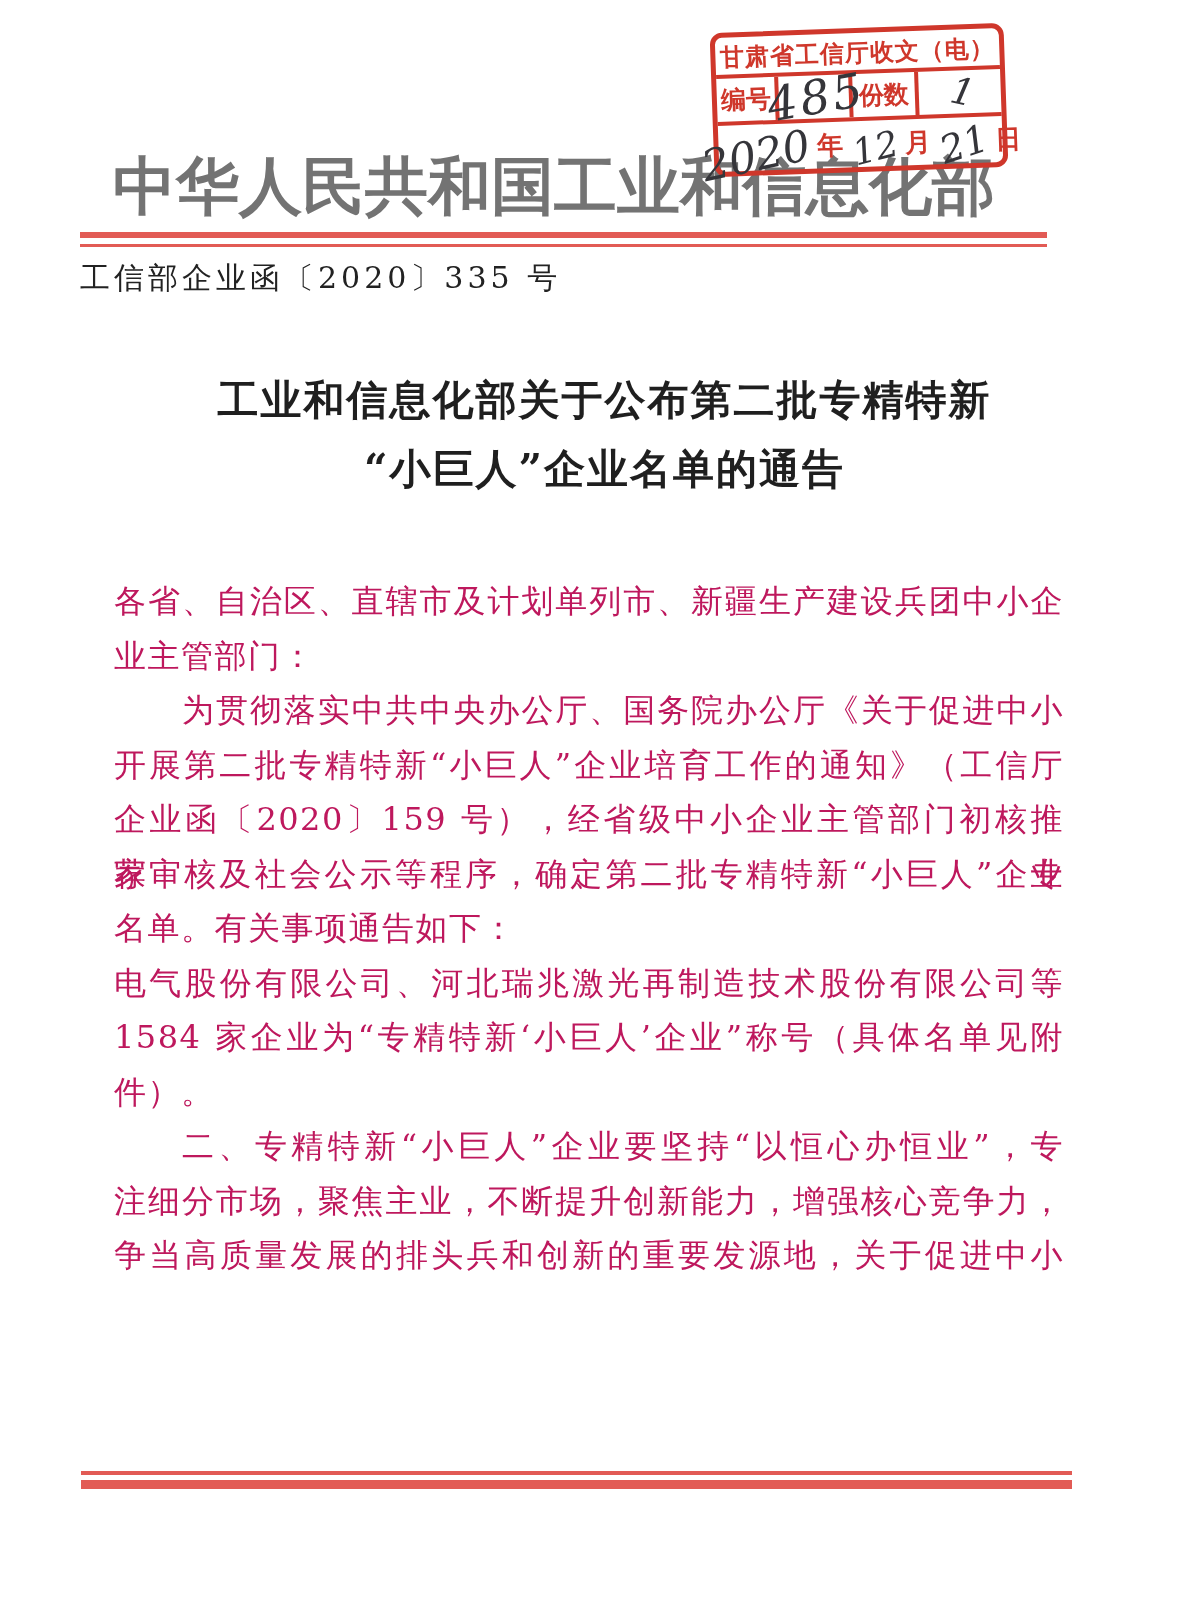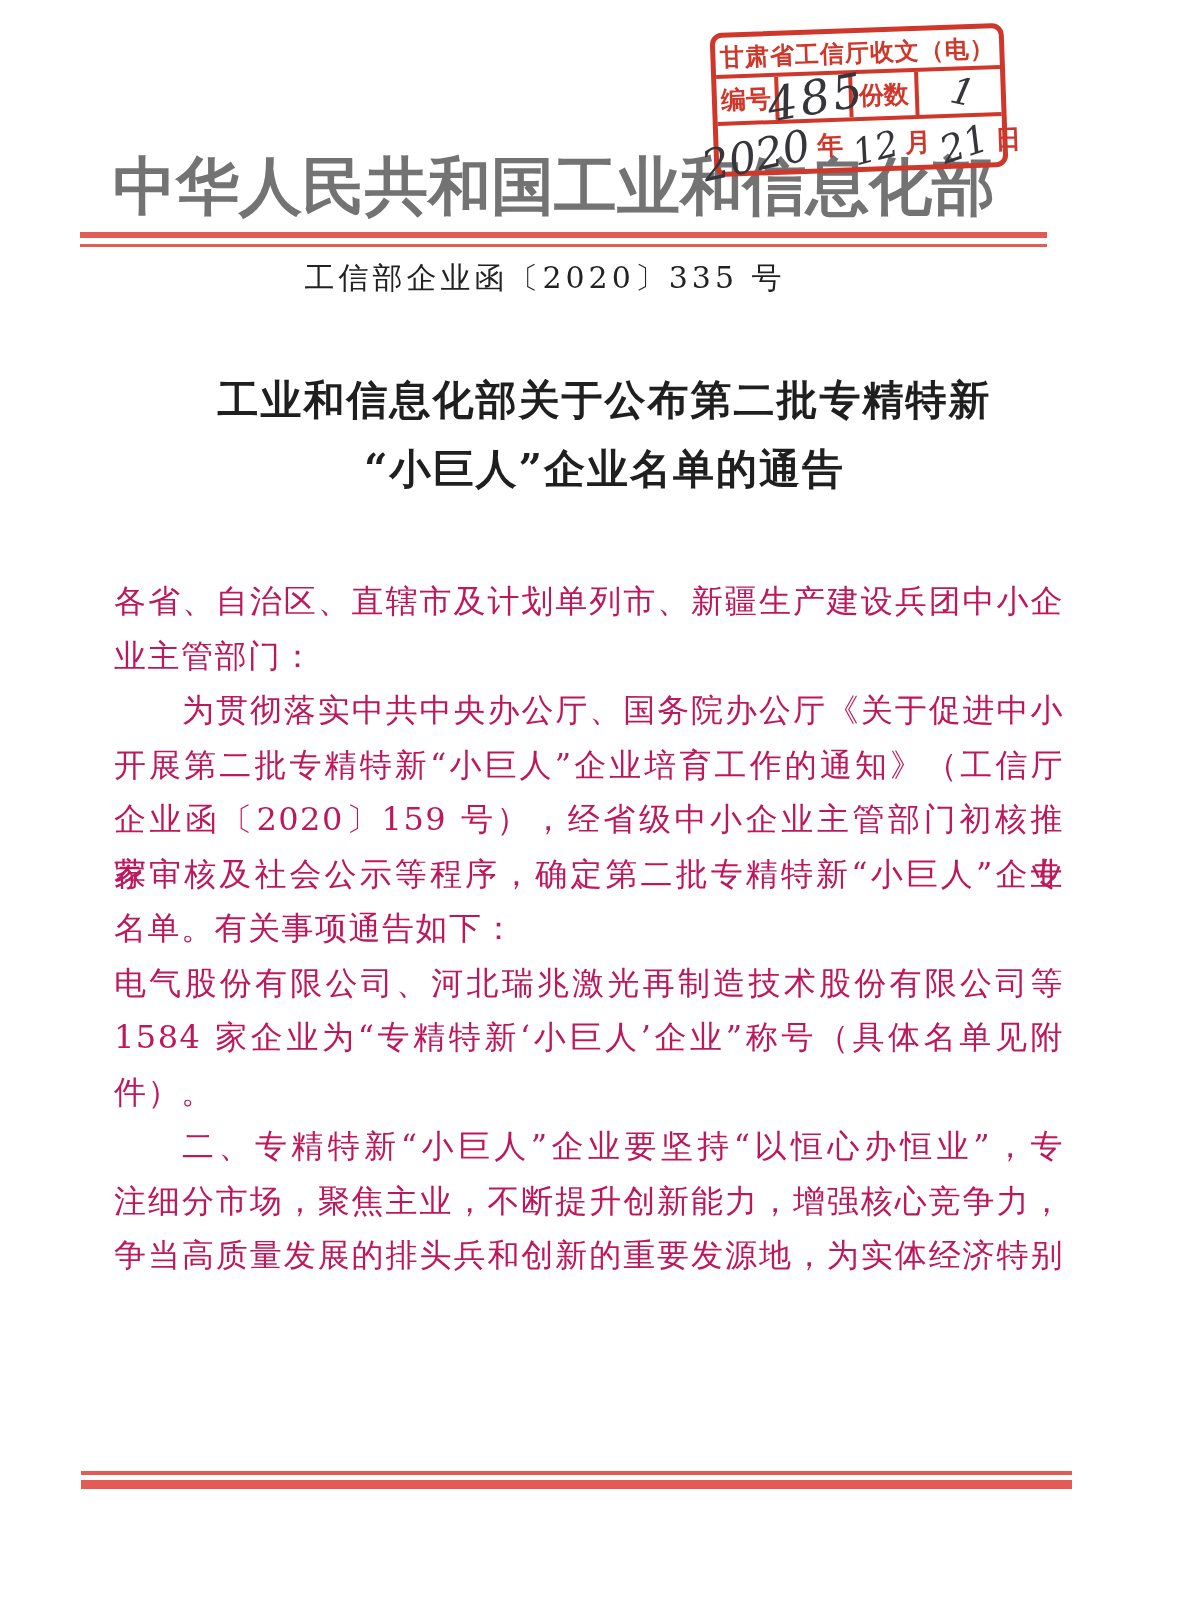--- a/index.html
+++ b/index.html
@@ -61,21 +61,21 @@
     z-index:2;
   }
 
   .rule-top { position:absolute; left:80px; top:232px; width:967px; z-index:1; }
   .rule-top .thick { height:6px; background:#e25b55; }
   .rule-top .gap { height:6px; }
   .rule-top .thin { height:3px; background:#e25b55; }
 
   .doc-number {
     position:absolute; left:80px; top:258px; width:930px;
-    text-align:center; font-size:30px; letter-spacing:4px; color:#222222;
+    text-align:left; font-size:30px; letter-spacing:4px; color:#222222;
     font-family:"DejaVu Serif", serif;
   }
 
   
   .doc-title {
     position:absolute; left:16px; top:366px; width:1177px;
     text-align:center; font-size:41px; font-weight:bold; color:#1f1f1f;
     line-height:69px; letter-spacing:2px;
     font-family:"DejaVu Serif", serif;
   }
@@ -142,21 +142,21 @@
       <div class="body-line indent fill">为贯彻落实中共中央办公厅、国务院办公厅《关于促进中小</div>
       <div class="body-line fill">开展第二批专精特新“小巨人”企业培育工作的通知》（工信厅</div>
       <div class="body-line fill">企业函〔2020〕159 号），经省级中小企业主管部门初核推荐、专</div>
       <div class="body-line fill">家审核及社会公示等程序，确定第二批专精特新“小巨人”企业</div>
       <div class="body-line">名单。有关事项通告如下：</div>
       <div class="body-line fill">电气股份有限公司、河北瑞兆激光再制造技术股份有限公司等</div>
       <div class="body-line fill">1584 家企业为“专精特新‘小巨人’企业”称号（具体名单见附</div>
       <div class="body-line">件）。</div>
       <div class="body-line indent fill">二、专精特新“小巨人”企业要坚持“以恒心办恒业”，专</div>
       <div class="body-line fill">注细分市场，聚焦主业，不断提升创新能力，增强核心竞争力，</div>
-      <div class="body-line fill">争当高质量发展的排头兵和创新的重要发源地，为实体经济特别</div>
+      <div class="body-line fill">争当高质量发展的排头兵和创新的重要发源地，关于促进中小</div>
     </div>
 
   <div class="rule-bottom">
     <div class="thin"></div>
     <div class="gap"></div>
     <div class="thick"></div>
   </div>
 
 </div>
 

